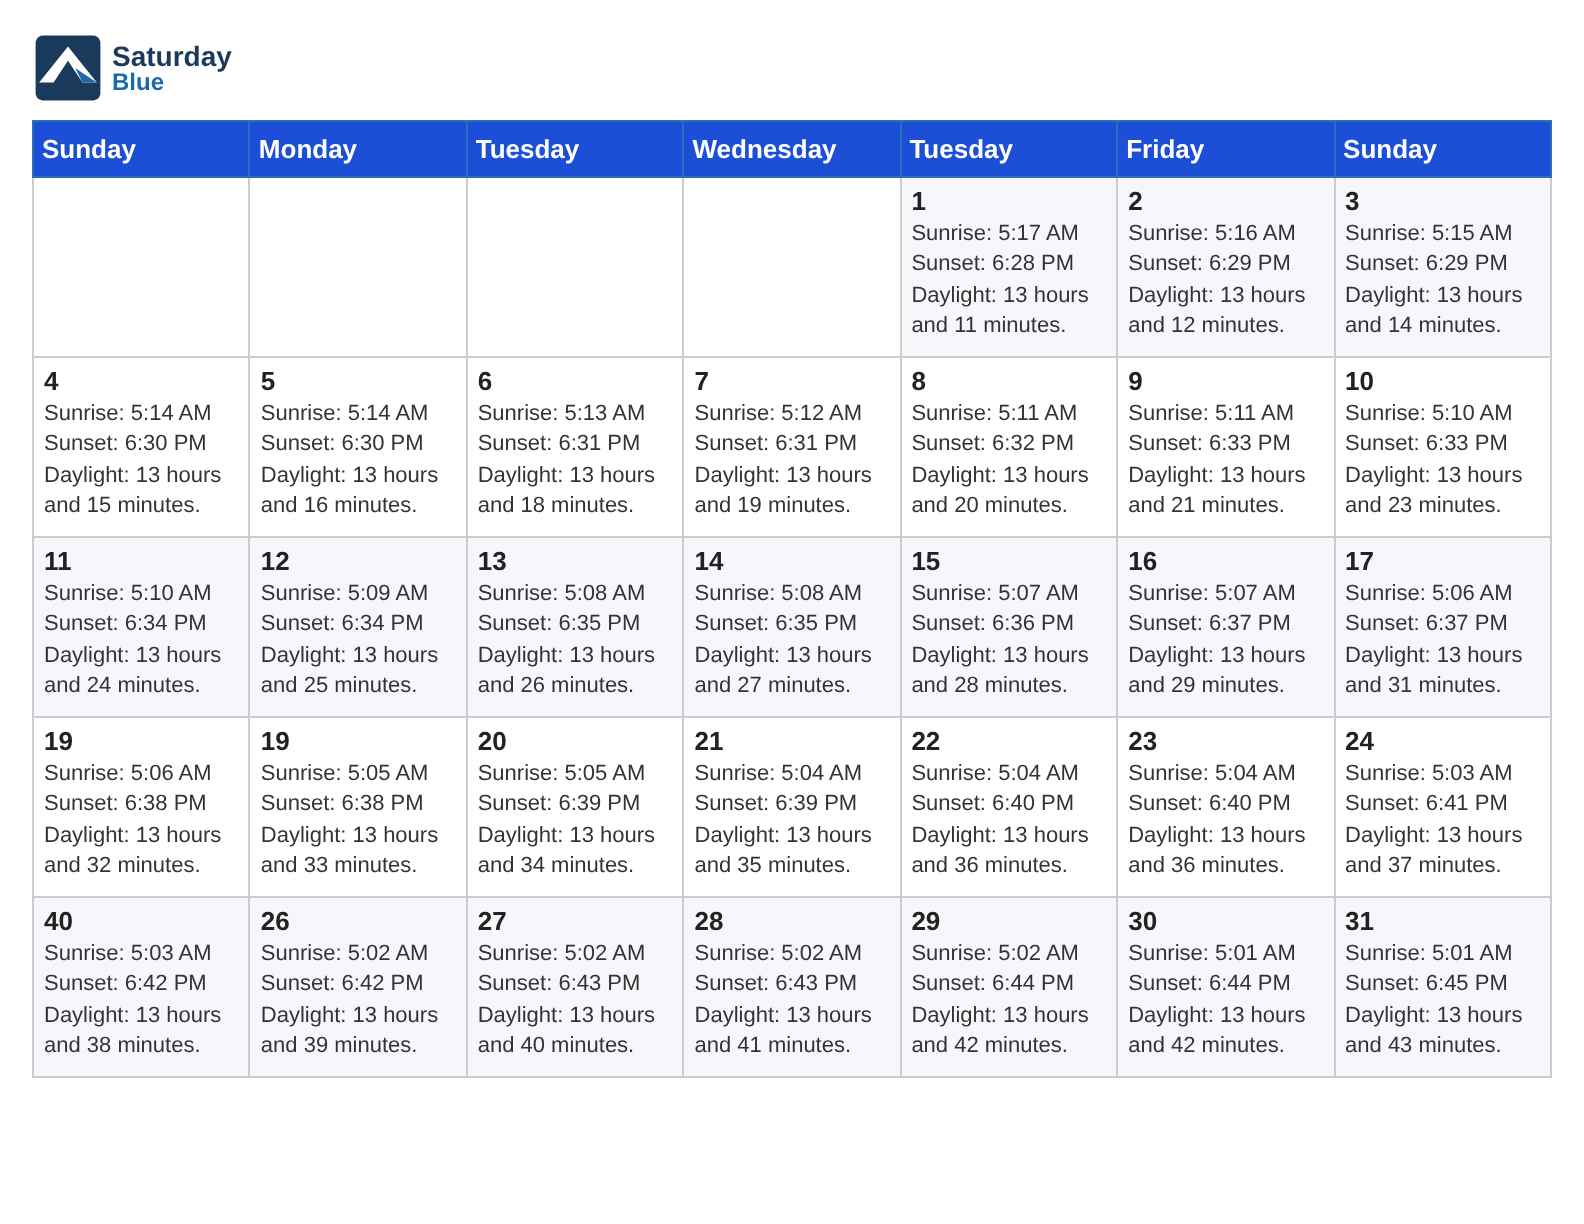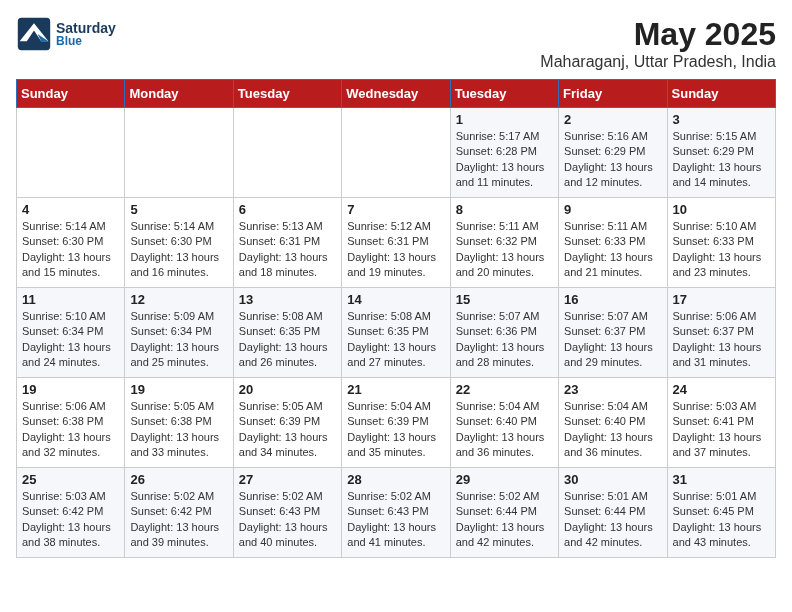--- a/index.html
+++ b/index.html
@@ -28,21 +28,21 @@
       font-size: 16px;
       font-weight: normal;
       color: #333;
     }
     table {
       width: 100%;
       border-collapse: collapse;
       font-size: 11px;
     }
     thead th {
-      background: #b91c1c;
+      background: #1d4ed8;
       color: #fff;
       padding: 6px 4px;
       text-align: left;
       font-size: 13px;
       font-weight: bold;
       border: 1px solid #2a6ebc;
     }
     tbody td {
       border: 1px solid #ccc;
       padding: 4px 5px;
@@ -106,24 +106,20 @@
     <svg class="logo-svg" viewBox="0 0 40 40">
       <rect x="2" y="2" width="36" height="36" rx="4" fill="#1a3a5c"></rect>
       <polygon points="20,8 36,28 28,28 20,16 12,28 4,28" fill="white"></polygon>
       <polygon points="24,20 36,28 28,28" fill="#1a6aab"></polygon>
     </svg>
     <div class="logo-words">
       <span class="logo-general">Saturday</span>
       <span class="logo-blue-word">Blue</span>
     </div>
   </div>
-  <div class="title-block">
-    <h1>May 2025</h1>
-    <h2>Maharaganj, Uttar Pradesh, India</h2>
-  </div>
 </div>
 
 <table>
   <thead>
     <tr>
     <th>Sunday</th>
         <th>Monday</th>
         <th>Tuesday</th>
         <th>Wednesday</th>
         <th>Tuesday</th>
@@ -235,21 +231,21 @@
           <span class="day-num">23</span>
           <div class="day-info">Sunrise: 5:04 AM<br>Sunset: 6:40 PM<br>Daylight: 13 hours<br>and 36 minutes.</div>
         </td>
         <td>
           <span class="day-num">24</span>
           <div class="day-info">Sunrise: 5:03 AM<br>Sunset: 6:41 PM<br>Daylight: 13 hours<br>and 37 minutes.</div>
         </td>
       </tr>
       <tr>
         <td>
-          <span class="day-num">25</span>
+          <span class="day-num">40</span>
           <div class="day-info">Sunrise: 5:03 AM<br>Sunset: 6:42 PM<br>Daylight: 13 hours<br>and 38 minutes.</div>
         </td>
         <td>
           <span class="day-num">26</span>
           <div class="day-info">Sunrise: 5:02 AM<br>Sunset: 6:42 PM<br>Daylight: 13 hours<br>and 39 minutes.</div>
         </td>
         <td>
           <span class="day-num">27</span>
           <div class="day-info">Sunrise: 5:02 AM<br>Sunset: 6:43 PM<br>Daylight: 13 hours<br>and 40 minutes.</div>
         </td>

